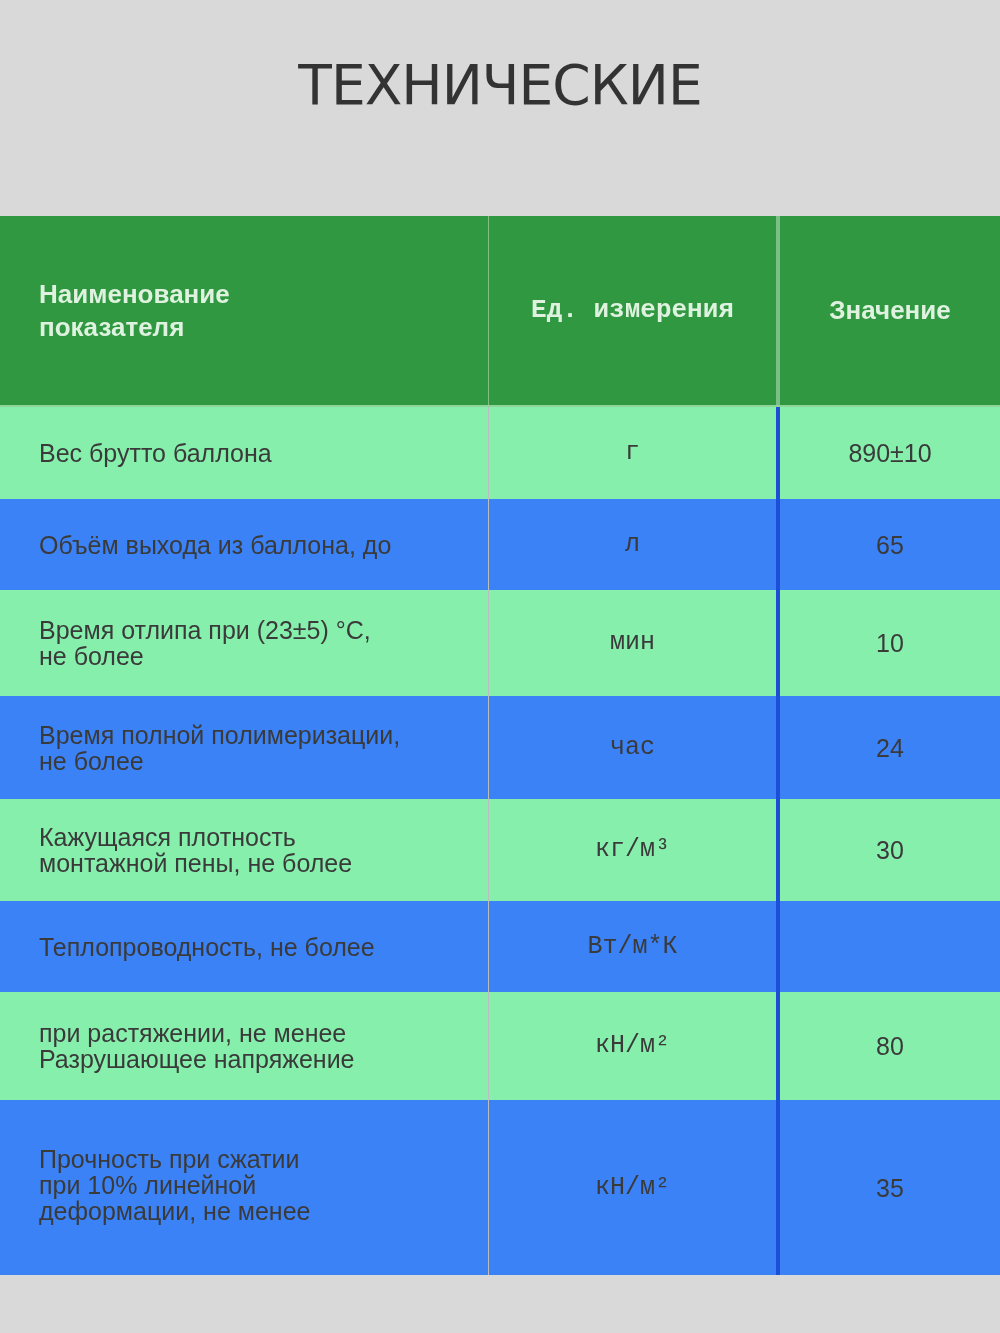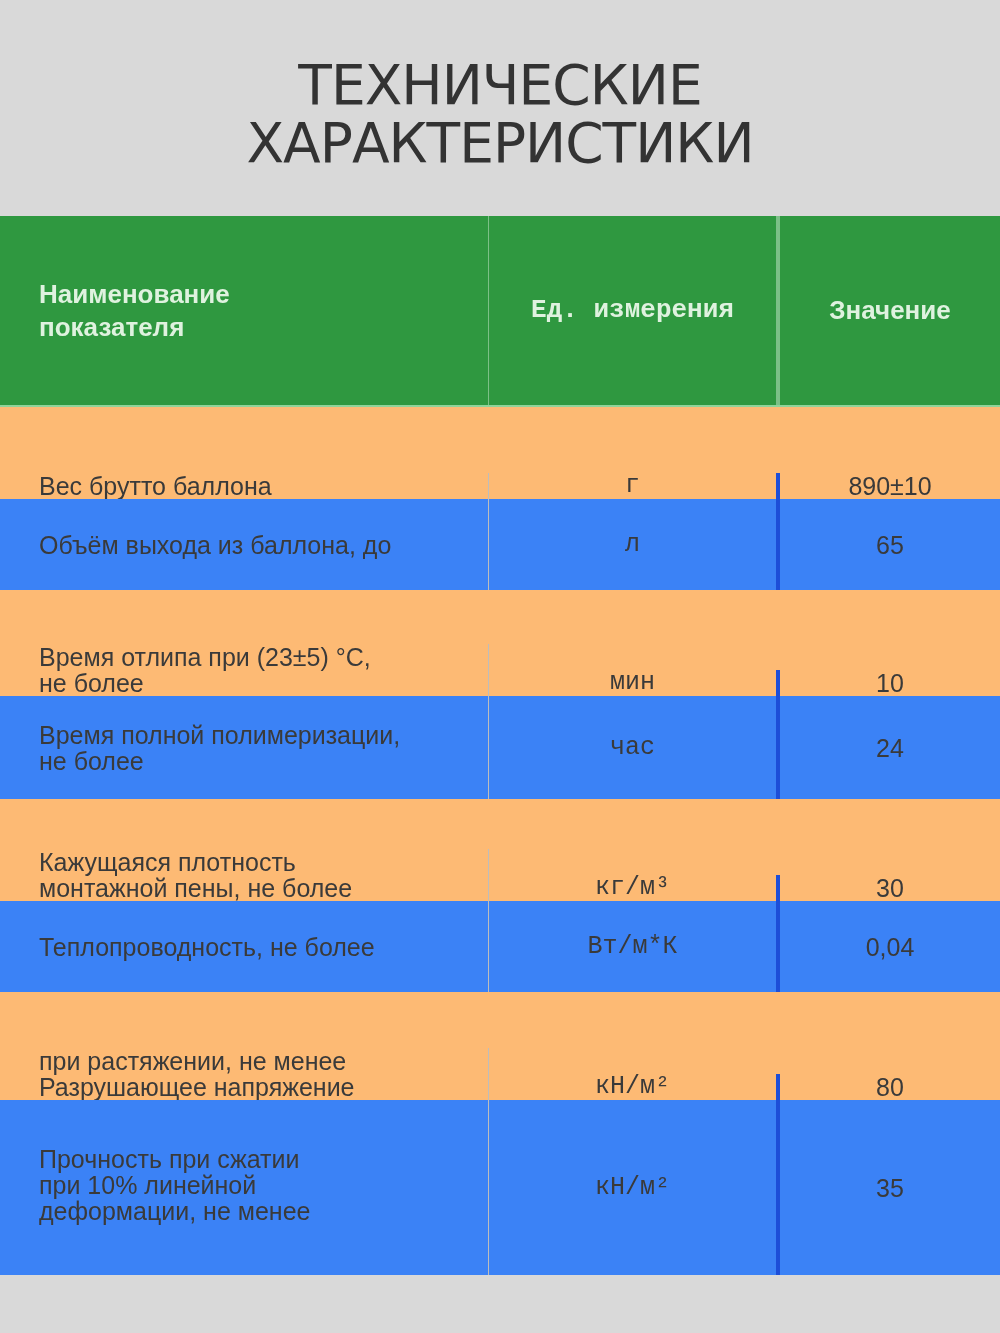--- a/index.html
+++ b/index.html
@@ -16,30 +16,29 @@
   .table { position:absolute; top:216px; left:0; width:1000px; }
   .row { display:flex; position:relative; }
   .cell { box-sizing:border-box; display:flex; align-items:center; }
   .c1 { width:489px; padding-left:39px; padding-right:10px; border-right:1px solid #bdbdbd; }
   .c2 { width:291px; justify-content:center; text-align:center; border-right:4px solid #1d4ed8;font-family:Liberation Mono, monospace; }
   .c3 { width:220px; justify-content:center; text-align:center; }
   .header { background:#2f9840; height:189px; }
   .header .cell { color:#dff2df; font-weight:bold; font-size:26px; line-height:33px; border-right-color:#7cc087; }
   .header .c1 { }
   .body-row .cell { font-size:25px; line-height:26px; color:#3a3a3a; }
-  .light { background:#fdba74;align-items:flex-end; }
+  .light { background:#86efac; }
   .dark { background:#3b82f6; }
   .sep { border-top:2px solid #8fd49a; }
 </style>
 </head>
 <body>
 
 <div class="title">
   <div>ТЕХНИЧЕСКИЕ</div>
-  <div>ХАРАКТЕРИСТИКИ</div>
 </div>
 
 <div class="table">
   <div class="row header">
     <div class="cell c1">
       <div>
         <div>Наименование</div>
         <div>показателя</div>
       </div>
     </div>
@@ -100,21 +99,20 @@
     <div class="cell c3">30</div>
   </div>
 
   <div class="row body-row dark" style="height:91px">
     <div class="cell c1">
         <div>
       <div>Теплопроводность, не более</div>
     </div>
       </div>
     <div class="cell c2">Вт/м*К</div>
-    <div class="cell c3">0,04</div>
   </div>
 
   <div class="row body-row light" style="height:108px">
     <div class="cell c1">
         <div>
       <div>при растяжении, не менее</div>
       <div>Разрушающее напряжение</div>
     </div>
       </div>
     <div class="cell c2">кН/м²</div>

